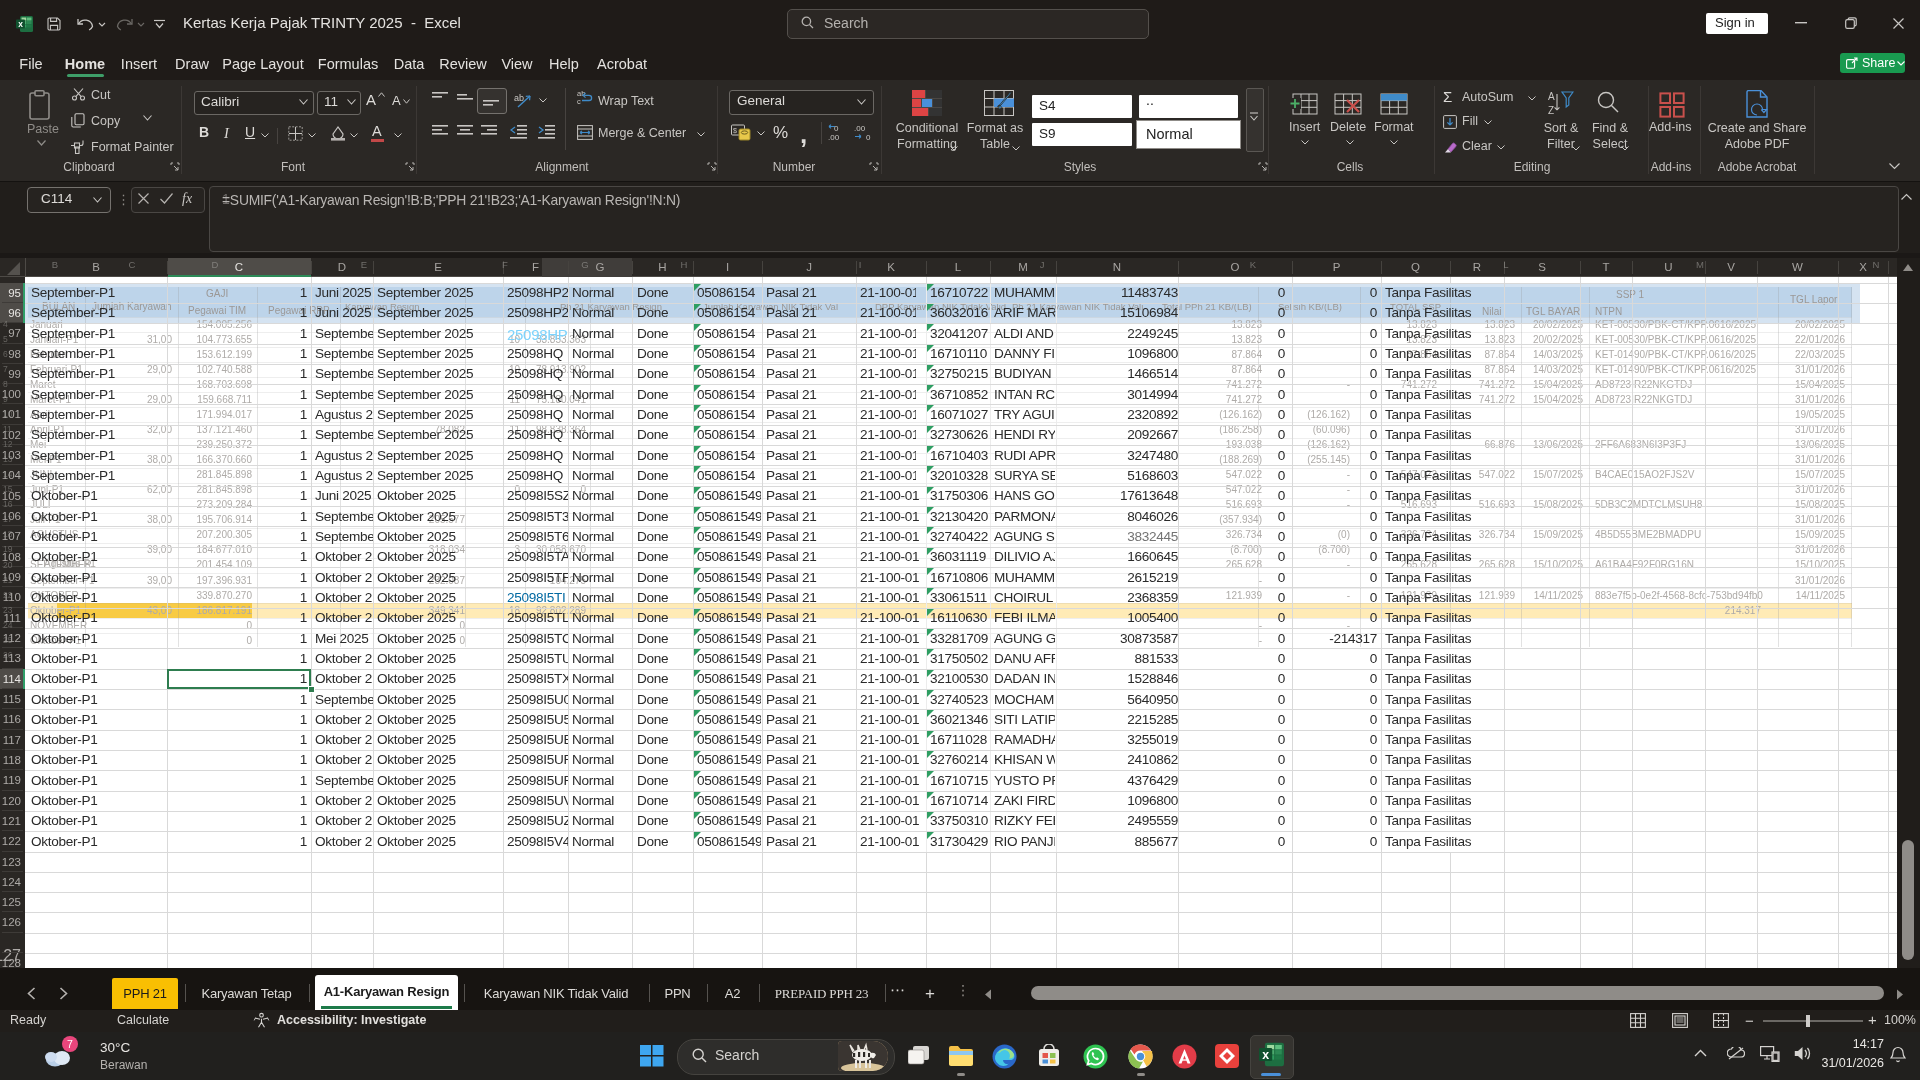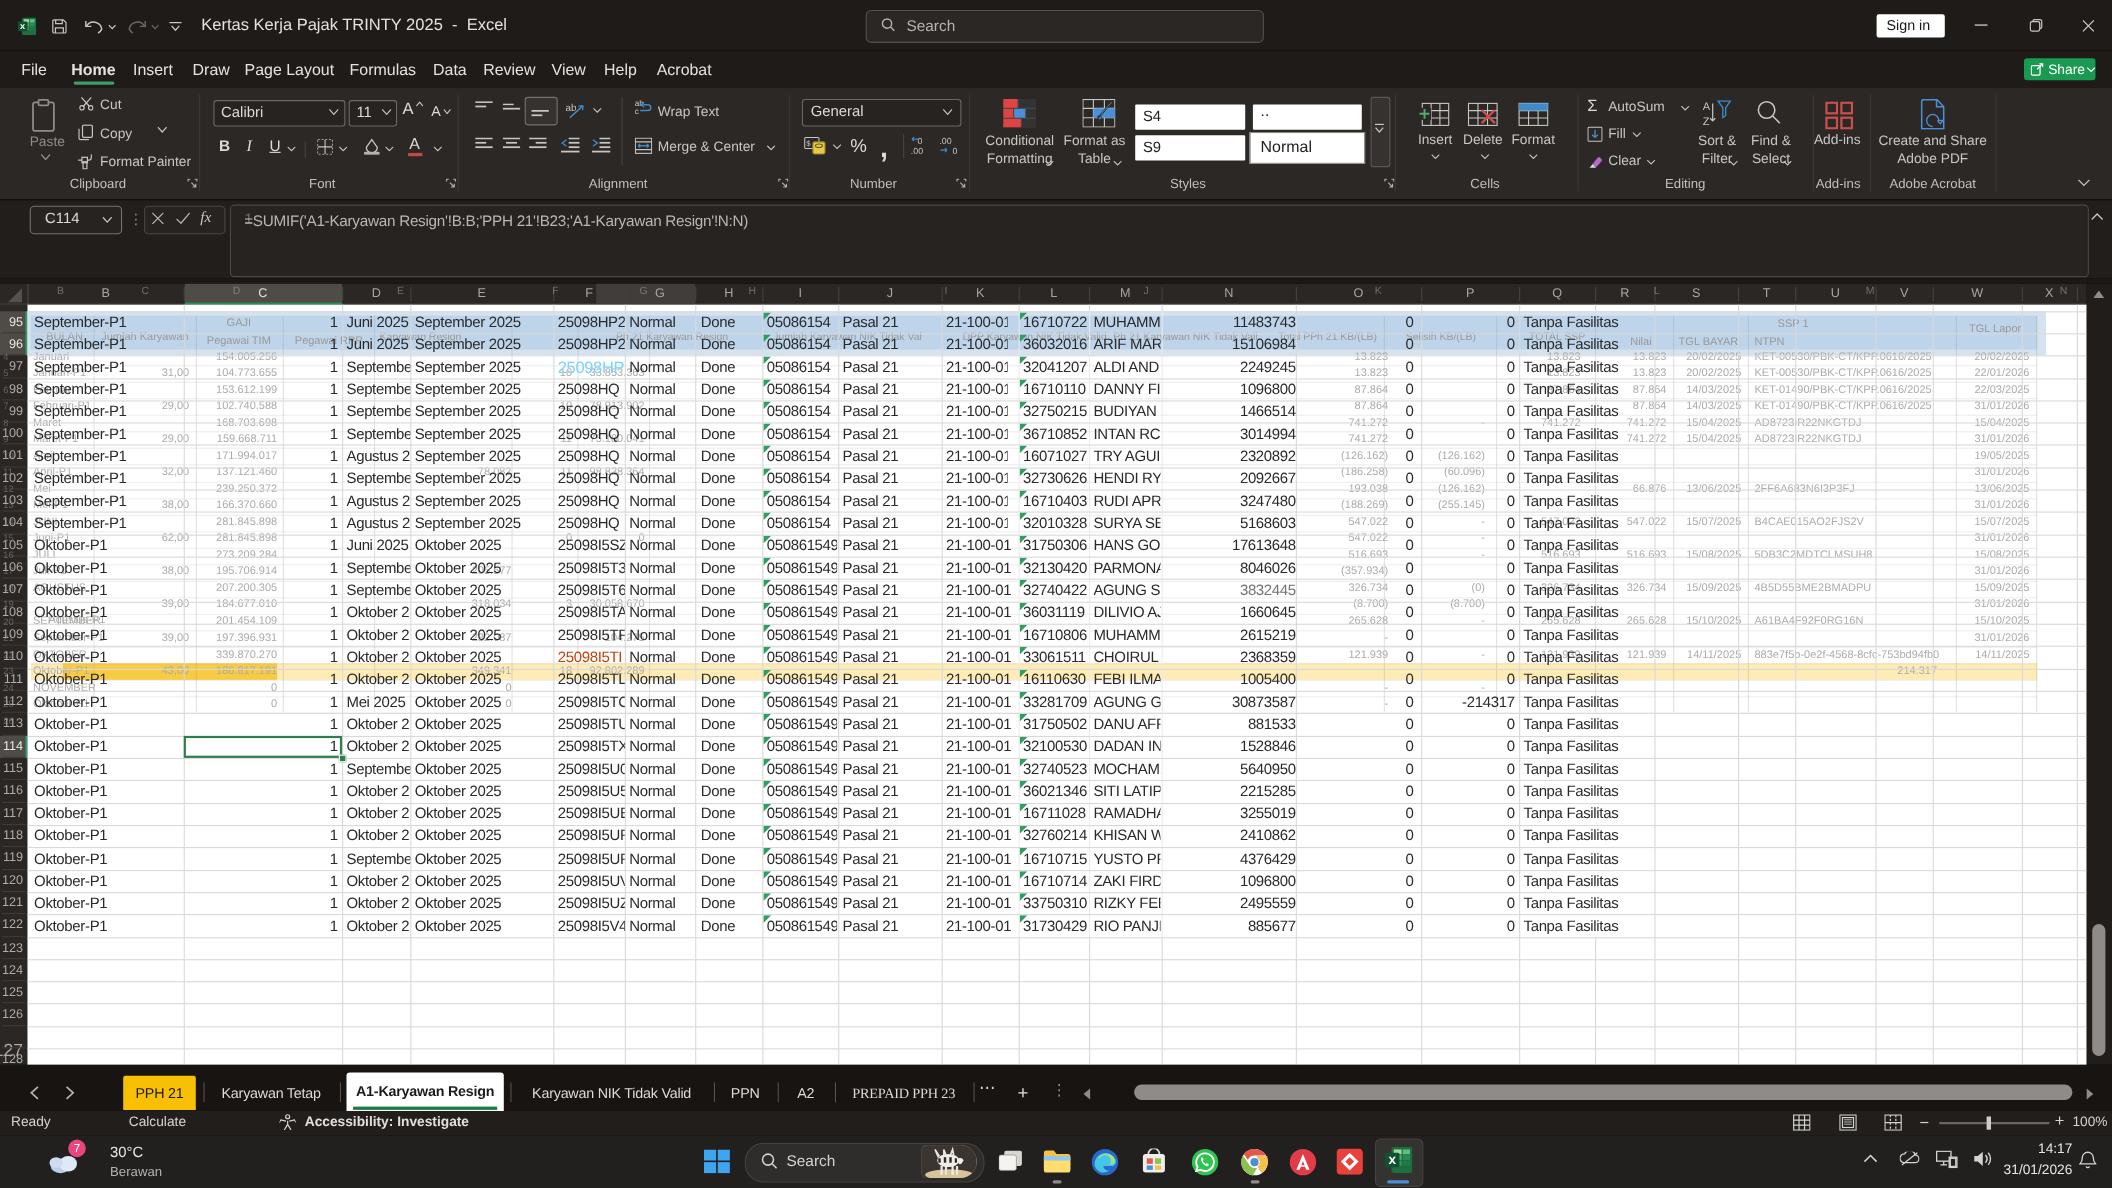--- a/index.html
+++ b/index.html
@@ -1225,21 +1225,21 @@
 <svg class="abs" style="left:694px;top:568.0px" width="7" height="7" viewBox="0 0 7 7">
     <path d="M0 0 H7 L0 7 Z" fill="#2e9e62"></path>
   </svg>
 <svg class="abs" style="left:927px;top:568.0px" width="7" height="7" viewBox="0 0 7 7">
     <path d="M0 0 H7 L0 7 Z" fill="#2e9e62"></path>
   </svg>
 <div class="abs" style="left:31px;top:589.9px;font-size:13.6px;color:#2a2a2a;letter-spacing:-0.3px;">Oktober-P1</div>
 <div class="abs" style="right:1613px;top:589.9px;font-size:13.6px;color:#2a2a2a;letter-spacing:-0.3px;">1</div>
 <div class="abs" style="left:315px;top:589.9px;width:58px;overflow:hidden;font-size:13.6px;color:#2a2a2a;letter-spacing:-0.3px;">Oktober 2</div>
 <div class="abs" style="left:377px;top:589.9px;font-size:13.6px;color:#2a2a2a;letter-spacing:-0.3px;">Oktober 2025</div>
-<div class="abs" style="left:507px;top:589.9px;width:61px;overflow:hidden;font-size:13.6px;color:#c2410c;letter-spacing:-0.3px;">25098I5TI</div>
+<div class="abs" style="left:507px;top:589.9px;width:61px;overflow:hidden;font-size:13.6px;color:#0369a1;letter-spacing:-0.3px;">25098I5TI</div>
 <div class="abs" style="left:572px;top:589.9px;font-size:13.6px;color:#2a2a2a;letter-spacing:-0.3px;">Normal</div>
 <div class="abs" style="left:637px;top:589.9px;font-size:13.6px;color:#2a2a2a;letter-spacing:-0.3px;">Done</div>
 <div class="abs" style="left:697px;top:589.9px;width:64px;overflow:hidden;font-size:13.6px;color:#2a2a2a;letter-spacing:-0.3px;">050861549</div>
 <div class="abs" style="left:766px;top:589.9px;font-size:13.6px;color:#2a2a2a;letter-spacing:-0.3px;">Pasal 21</div>
 <div class="abs" style="left:860px;top:589.9px;width:65px;overflow:hidden;font-size:13.6px;color:#2a2a2a;letter-spacing:-0.3px;">21-100-01</div>
 <div class="abs" style="left:930px;top:589.9px;width:59px;overflow:hidden;font-size:13.6px;color:#2a2a2a;letter-spacing:-0.3px;">33061511</div>
 <div class="abs" style="left:994px;top:589.9px;width:61px;overflow:hidden;font-size:13.6px;color:#2a2a2a;letter-spacing:-0.3px;">CHOIRUL A</div>
 <div class="abs" style="right:742px;top:589.9px;font-size:13.6px;color:#2a2a2a;letter-spacing:-0.3px;">2368359</div>
 <div class="abs" style="right:635px;top:589.9px;font-size:13.6px;color:#2a2a2a;letter-spacing:-0.3px;">0</div>
 <div class="abs" style="right:543px;top:589.9px;font-size:13.6px;color:#2a2a2a;letter-spacing:-0.3px;">0</div>

